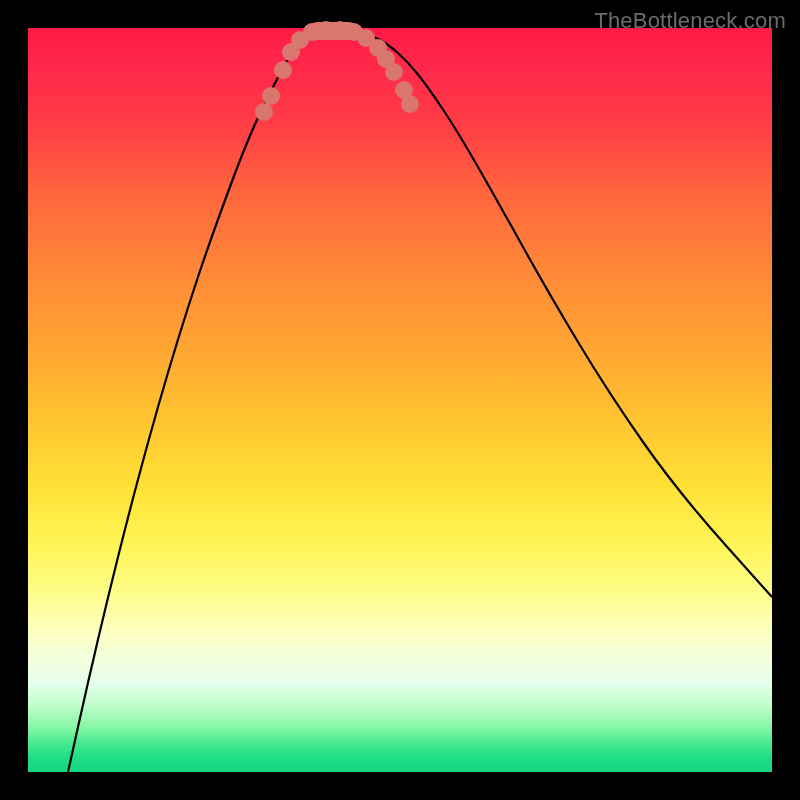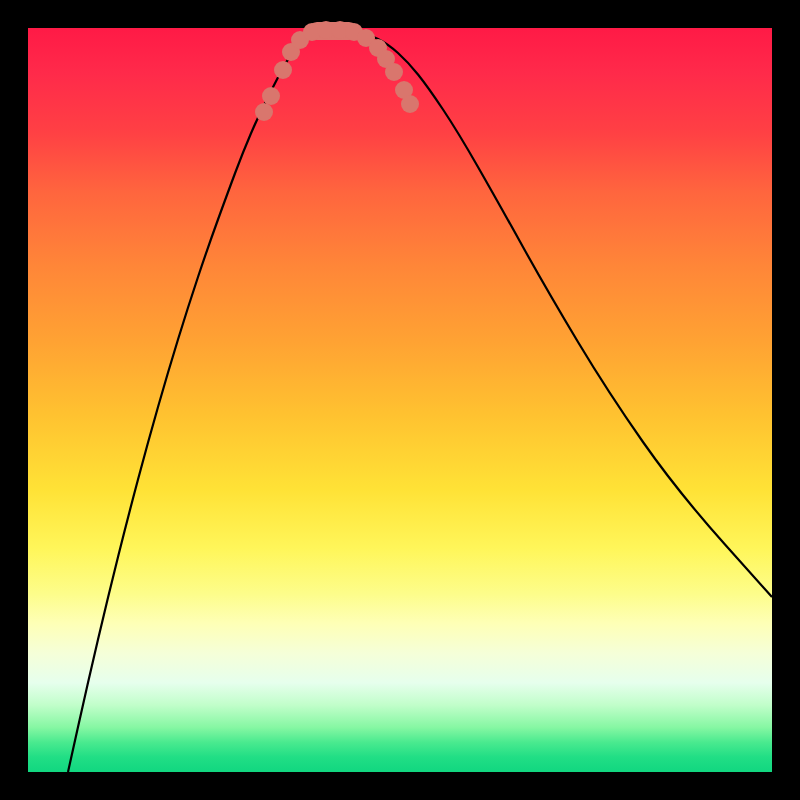--- a/index.html
+++ b/index.html
@@ -86,13 +86,14 @@
           <circle cx="326" cy="4" r="9" fill="#d9766d"></circle>
           <circle cx="338" cy="10" r="9" fill="#d9766d"></circle>
           <circle cx="350" cy="20" r="9" fill="#d9766d"></circle>
           <circle cx="358" cy="31" r="9" fill="#d9766d"></circle>
           <circle cx="366" cy="44" r="9" fill="#d9766d"></circle>
           <circle cx="376" cy="62" r="9" fill="#d9766d"></circle>
           <circle cx="382" cy="76" r="9" fill="#d9766d"></circle>
         </g>
     </svg>
   </div>
+  <div class="watermark">TheBottleneck.com</div>
 </div>
 
 </body></html>

